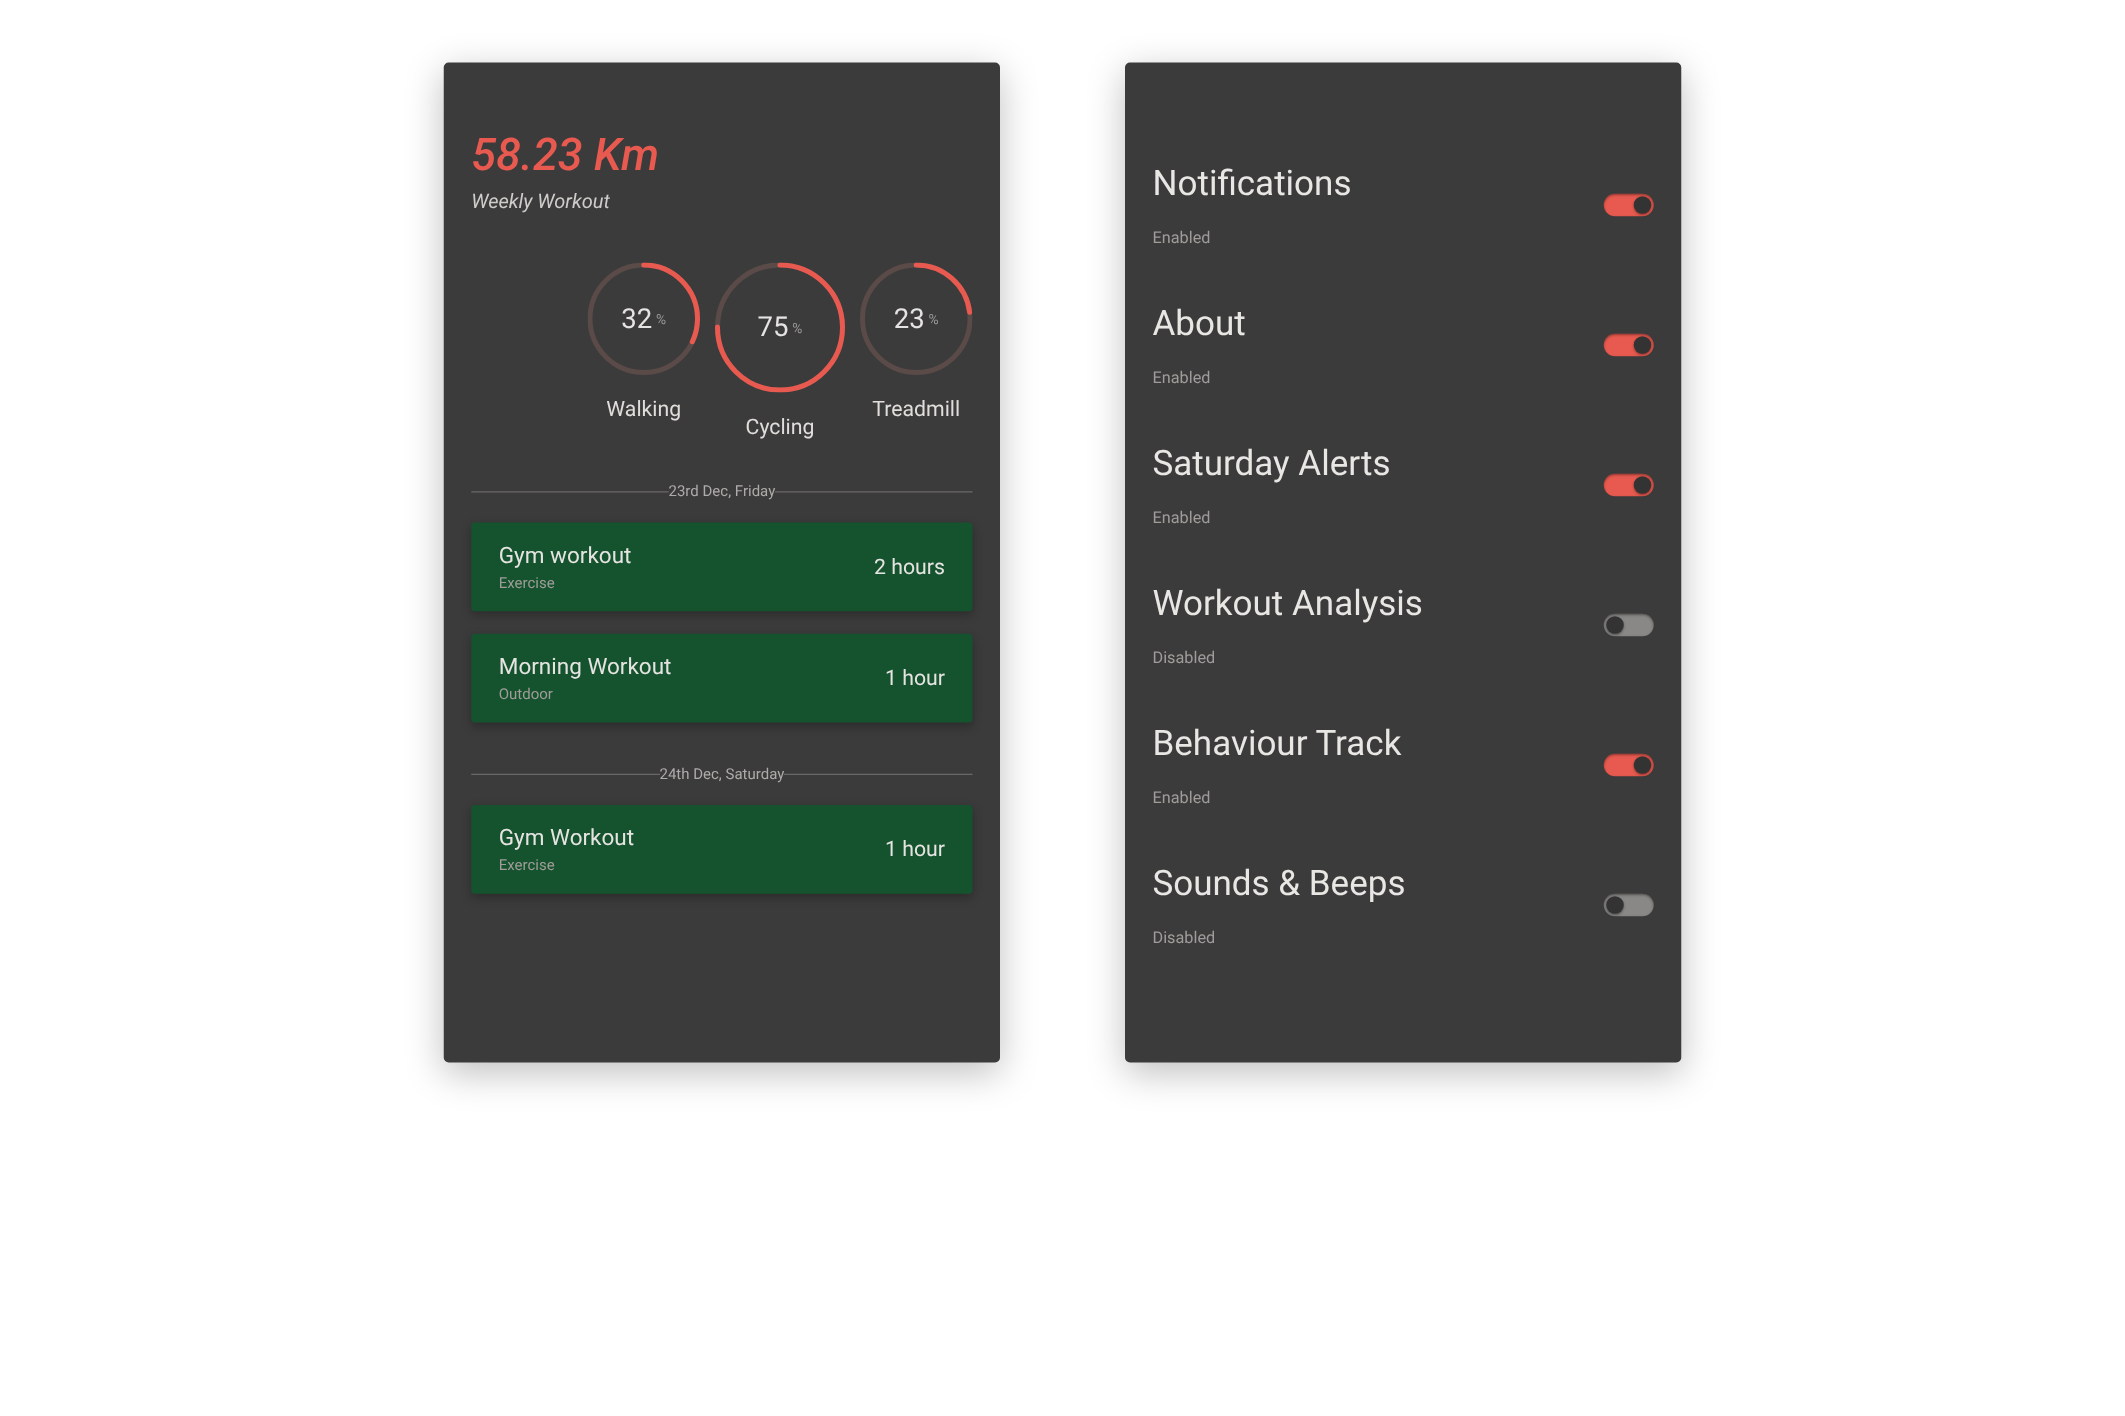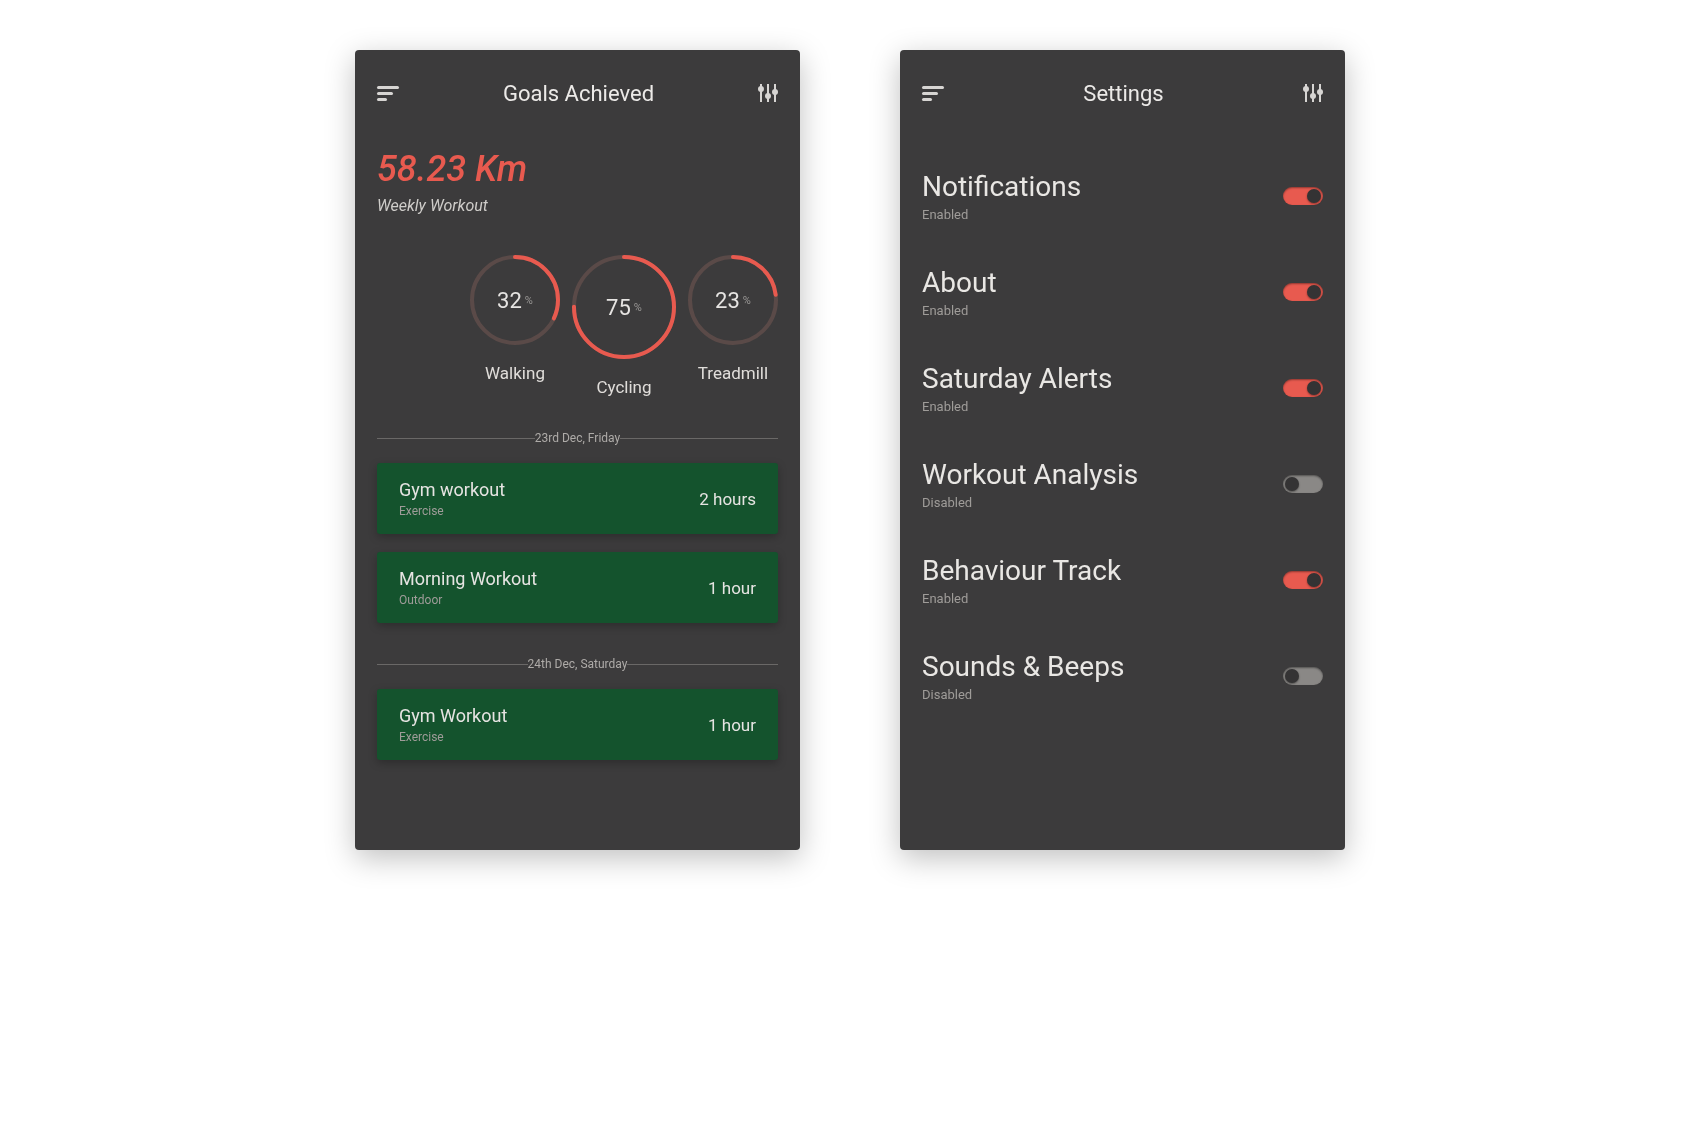--- a/index.html
+++ b/index.html
@@ -78,56 +78,40 @@
   .card .title { font-size:18px; color:#e6e4e2; }
   .card .sub { font-size:12px; color:#9f9c99; margin-top:4px; }
   .card .dur { font-size:17px; color:#e6e4e2; }
 
   
   .setting-row {
     display:flex; justify-content:space-between; align-items:center;
     padding:22px 0;
   }
   .setting-row .title { font-size:28px; color:#e9e7e4; }
-  .setting-row .sub { font-size:13px; color:#9f9c99; margin-top:4px; }
+  .setting-row .sub { font-size:13px; color:#9f9c99; margin-top:20px; }
   .toggle {
     width:40px; height:18px; border-radius:10px; position:relative; cursor:pointer;
     box-shadow: inset 0 1px 2px rgba(0,0,0,0.4);
   }
   .toggle.on { background:#e85a4f; }
   .toggle.off { background:#8a8886; }
   .toggle .knob {
     position:absolute; width:14px; height:14px; background:#343334; border-radius:50%; top:2px;
     box-shadow:0 1px 2px rgba(0,0,0,0.4);
   }
   .toggle.on .knob { right:2px; }
   .toggle.off .knob { left:2px; }
   .chevron { color:#8a8886; font-size:18px; }
   .settings-list { margin-top:30px; }
 </style>
 </head>
 <body>
 
 <div class="phone">
-  <div class="header">
-    <div class="menu-icon">
-      <span></span>
-        <span></span>
-        <span></span>
-    </div>
-    <div class="header-title">Goals Achieved</div>
-    <div class="sliders-icon">
-      <div class="bar b1"></div>
-        <div class="bar b2"></div>
-        <div class="bar b3"></div>
-      <div class="dot d1"></div>
-        <div class="dot d2"></div>
-        <div class="dot d3"></div>
-    </div>
-  </div>
 
   <div class="big-stat">
     <div class="value">58.23 Km</div>
     <div class="label">Weekly Workout</div>
   </div>
 
   <div class="rings" id="rings">
       <div class="ring-block">
     <div class="ring-wrap" style="width:90px;height:90px">
       <svg width="90" height="90">
@@ -198,36 +182,20 @@
       <div>
         <div class="title">Gym Workout</div>
         <div class="sub">Exercise</div>
       </div>
       <div class="dur">1 hour</div>
       </div>
     </div>
 </div>
 
 <div class="phone">
-  <div class="header">
-    <div class="menu-icon">
-      <span></span>
-        <span></span>
-        <span></span>
-    </div>
-    <div class="header-title">Settings</div>
-    <div class="sliders-icon">
-      <div class="bar b1"></div>
-        <div class="bar b2"></div>
-        <div class="bar b3"></div>
-      <div class="dot d1"></div>
-        <div class="dot d2"></div>
-        <div class="dot d3"></div>
-    </div>
-  </div>
 
   <div class="settings-list" id="settings-list">
       <div class="setting-row">
     <div>
       <div class="title">Notifications</div>
       <div class="sub">Enabled</div>
     </div>
     <div class="toggle on">
           <div class="knob"></div>
         </div>

